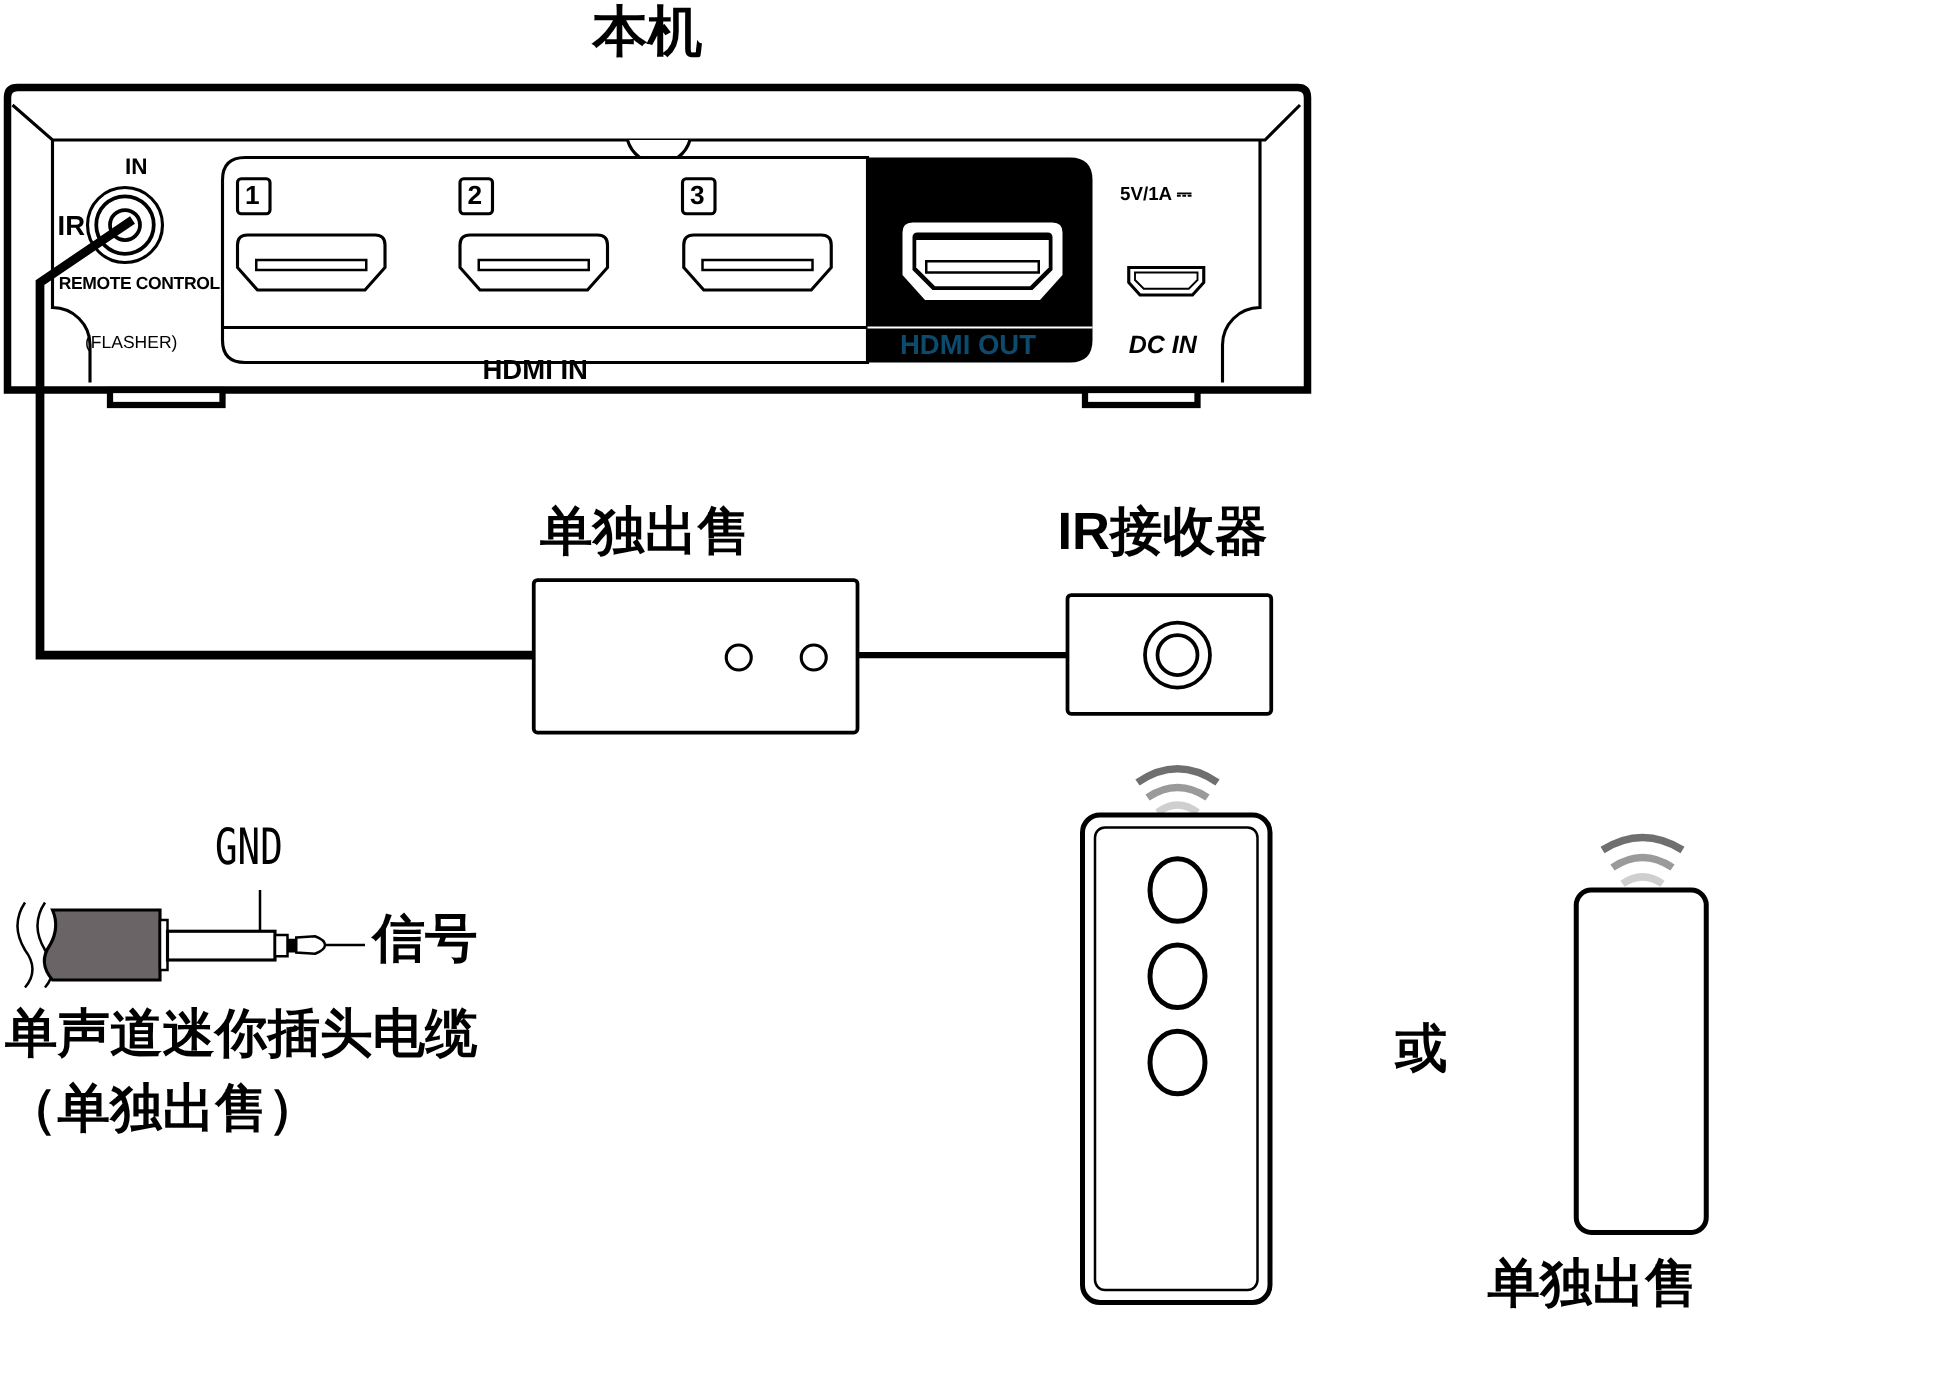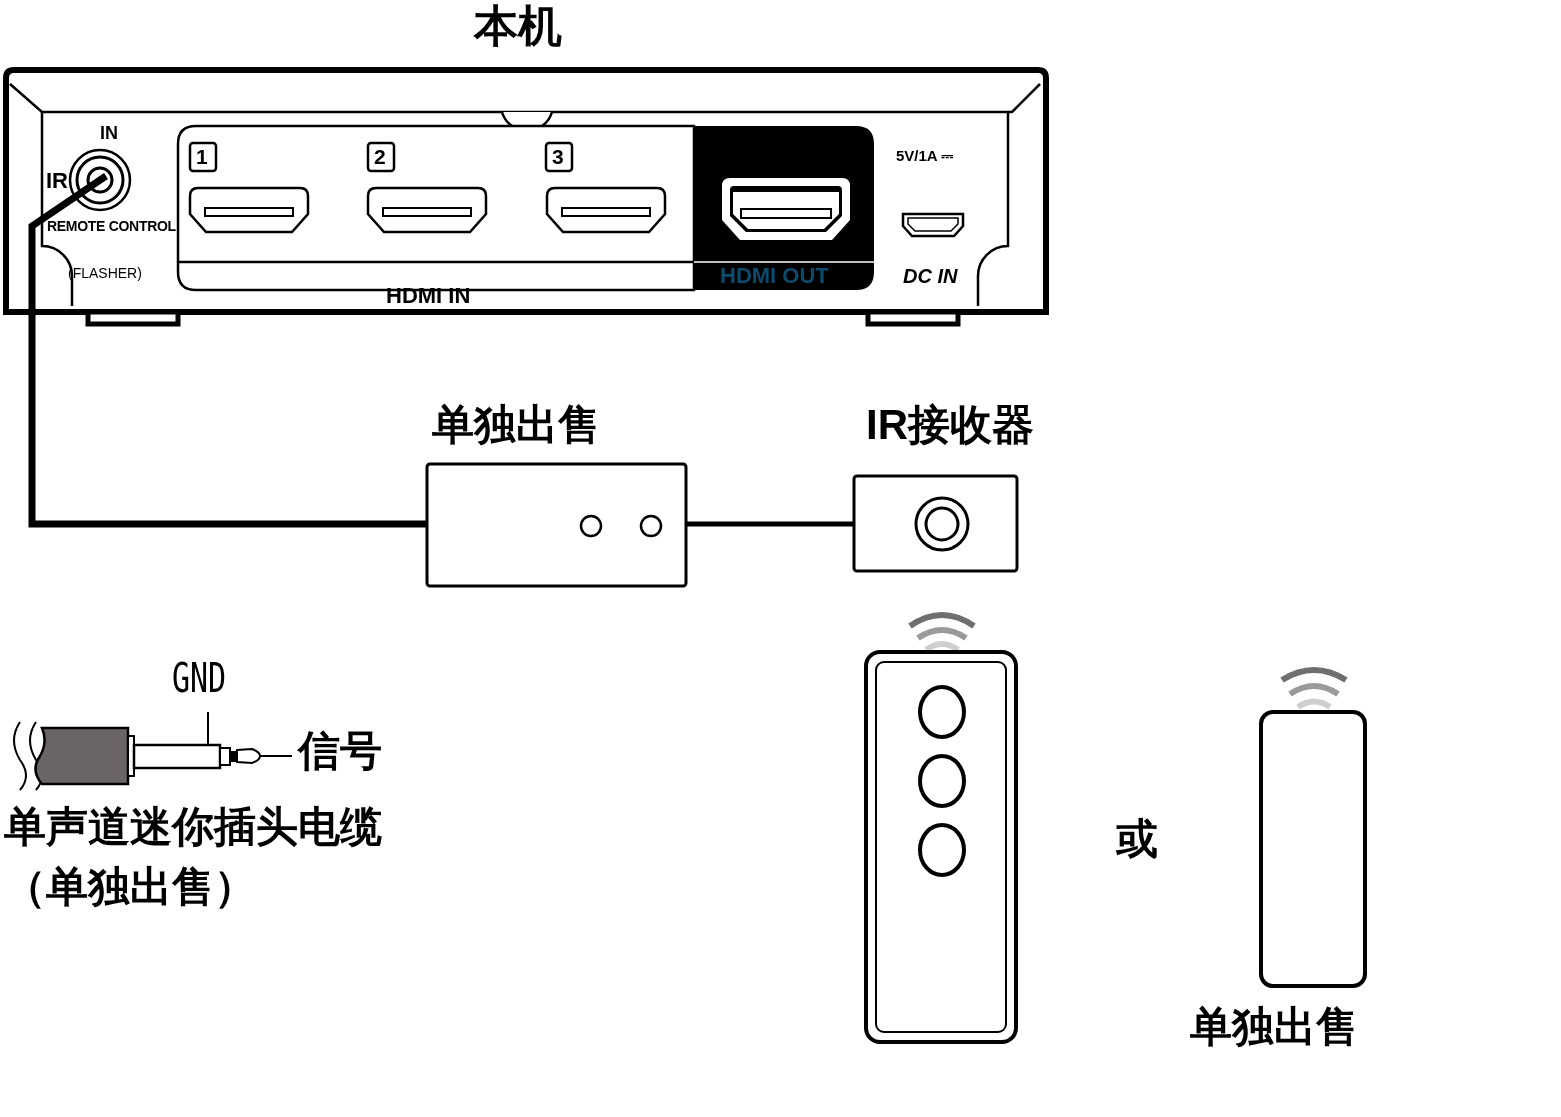--- a/index.html
+++ b/index.html
@@ -135,21 +135,21 @@
 <div class="lbl panel-txt" style="left:386px; top:265px; font-size:22px;margin-top:20px;">HDMI IN</div>
 <div class="lbl panel-txt" style="left:720px; top:265px; font-size:22px; color:#0c4a6e;">HDMI OUT</div>
 
 <div class="lbl panel-txt" style="left:896px; top:148px; font-size:15px;">
   <span>5V/1A</span>
   <span>⎓</span>
 </div>
 <div class="lbl panel-txt" style="left:903px; top:266px; font-size:20px;font-style:italic;">DC IN</div>
 
 <div class="lbl cn-mid" style="left:432px; top:404px;">单独出售</div>
-<div class="lbl cn-mid" style="left:846px; top:404px;margin-left:20px;">IR接收器</div>
+<div class="lbl cn-mid" style="left:846px; top:404px;">IR接收器</div>
 
 <div class="lbl" style="left:172px; top:658px; font-size:40px; font-family:'DejaVu Sans Mono', monospace; transform:scaleX(0.75); transform-origin:left top;">GND</div>
 <div class="lbl cn-mid" style="left:298px; top:730px;">信号</div>
 <div class="lbl cn-mid" style="left:4px; top:806px;">单声道迷你插头电缆</div>
 <div class="lbl cn-mid" style="left:4px; top:866px;">（单独出售）</div>
 
 <div class="lbl cn-mid" style="left:1116px; top:818px;">或</div>
 <div class="lbl cn-mid" style="left:1190px; top:1006px;">单独出售</div>
 
 </body></html>

